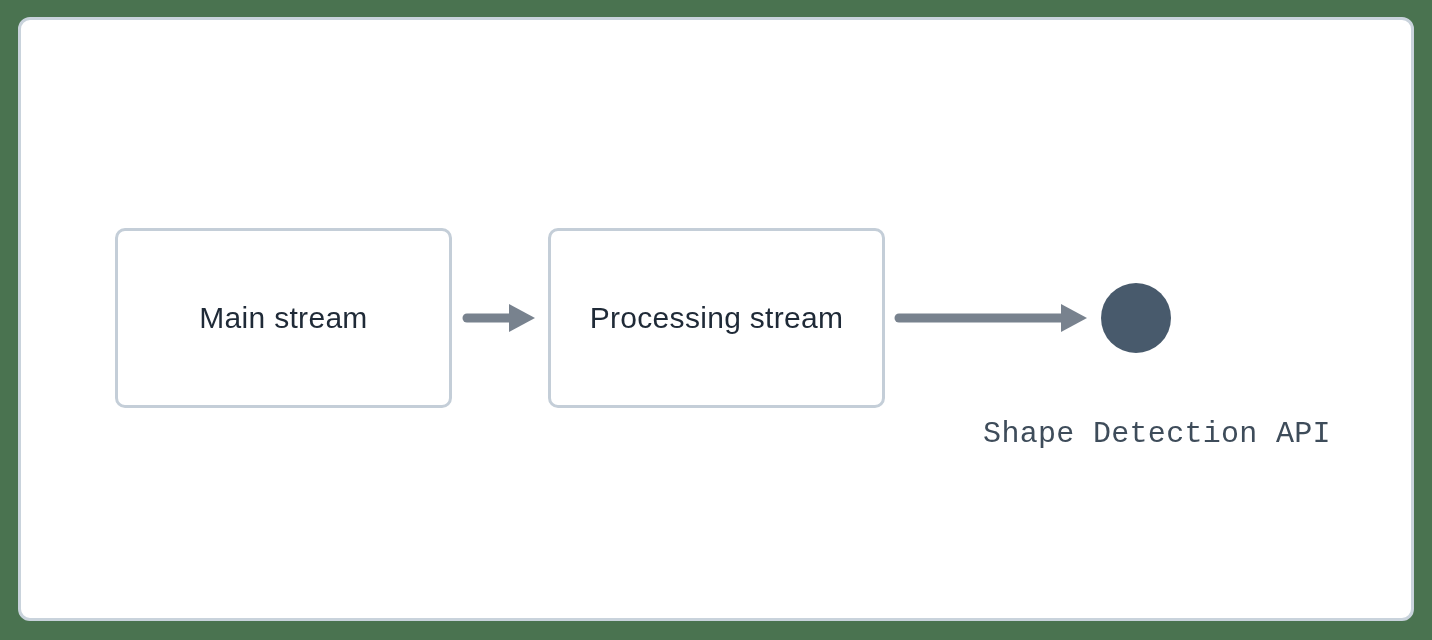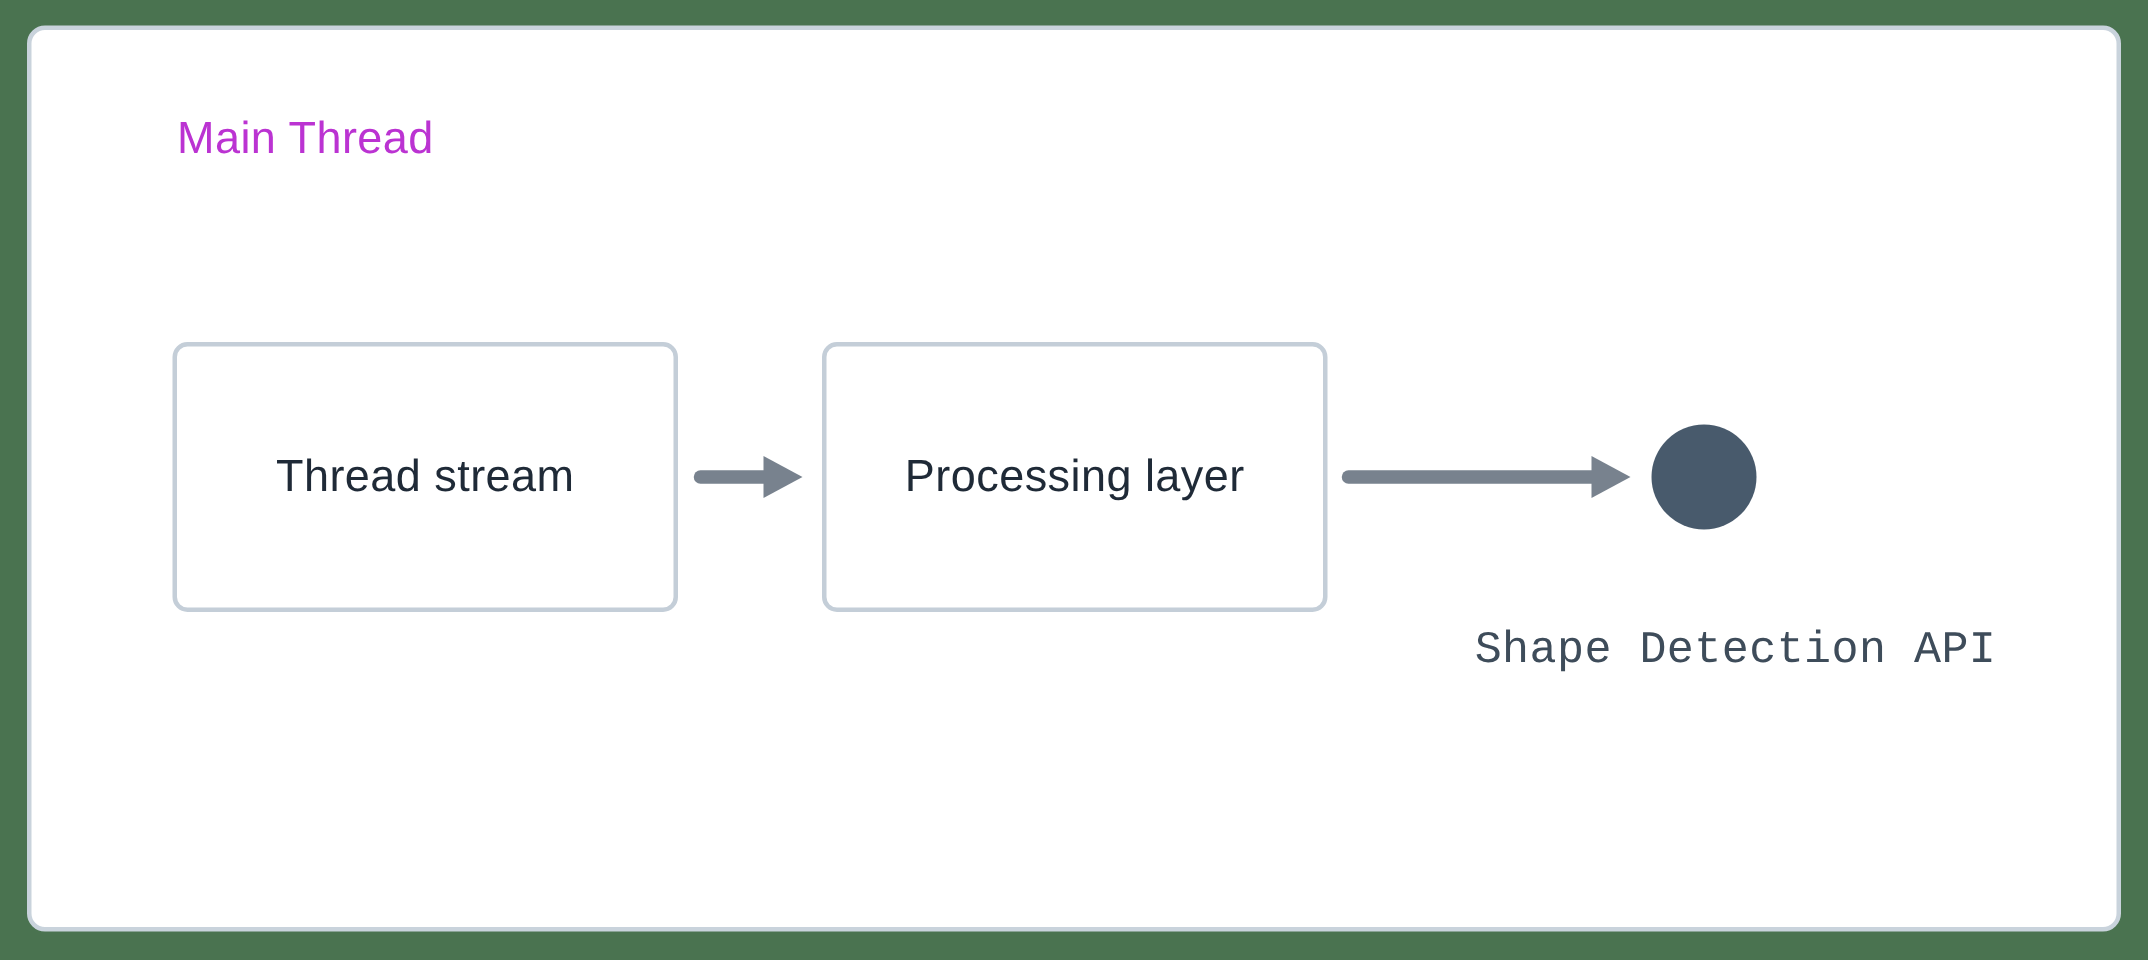--- a/index.html
+++ b/index.html
@@ -87,33 +87,32 @@
     font-family: Liberation Mono, monospace;
   }
 </style>
 </head>
 <body>
 
 <div class="canvas">
 
   <div class="panel"></div>
 
-  <div class="frame-label">Main Thread</div>
 
   <div class="node-box video">
-    <span class="node-label">Thread stream</span>
+    <span class="node-label">Main stream</span>
   </div>
 
   <svg class="arrow a1" viewBox="0 0 80 40">
     <line x1="8" y1="20" x2="52" y2="20" stroke="#78828e" stroke-width="9" stroke-linecap="round"></line>
     <polygon points="50,6 76,20 50,34" fill="#78828e"></polygon>
   </svg>
 
   <div class="node-box processing">
-    <span class="node-label">Processing layer</span>
+    <span class="node-label">Processing stream</span>
   </div>
 
   <svg class="arrow a2" viewBox="0 0 200 40">
     <line x1="8" y1="20" x2="172" y2="20" stroke="#78828e" stroke-width="9" stroke-linecap="round"></line>
     <polygon points="170,6 196,20 170,34" fill="#78828e"></polygon>
   </svg>
 
   <div class="endpoint-circle"></div>
 
   <div class="endpoint-label">Shape Detection API</div>

